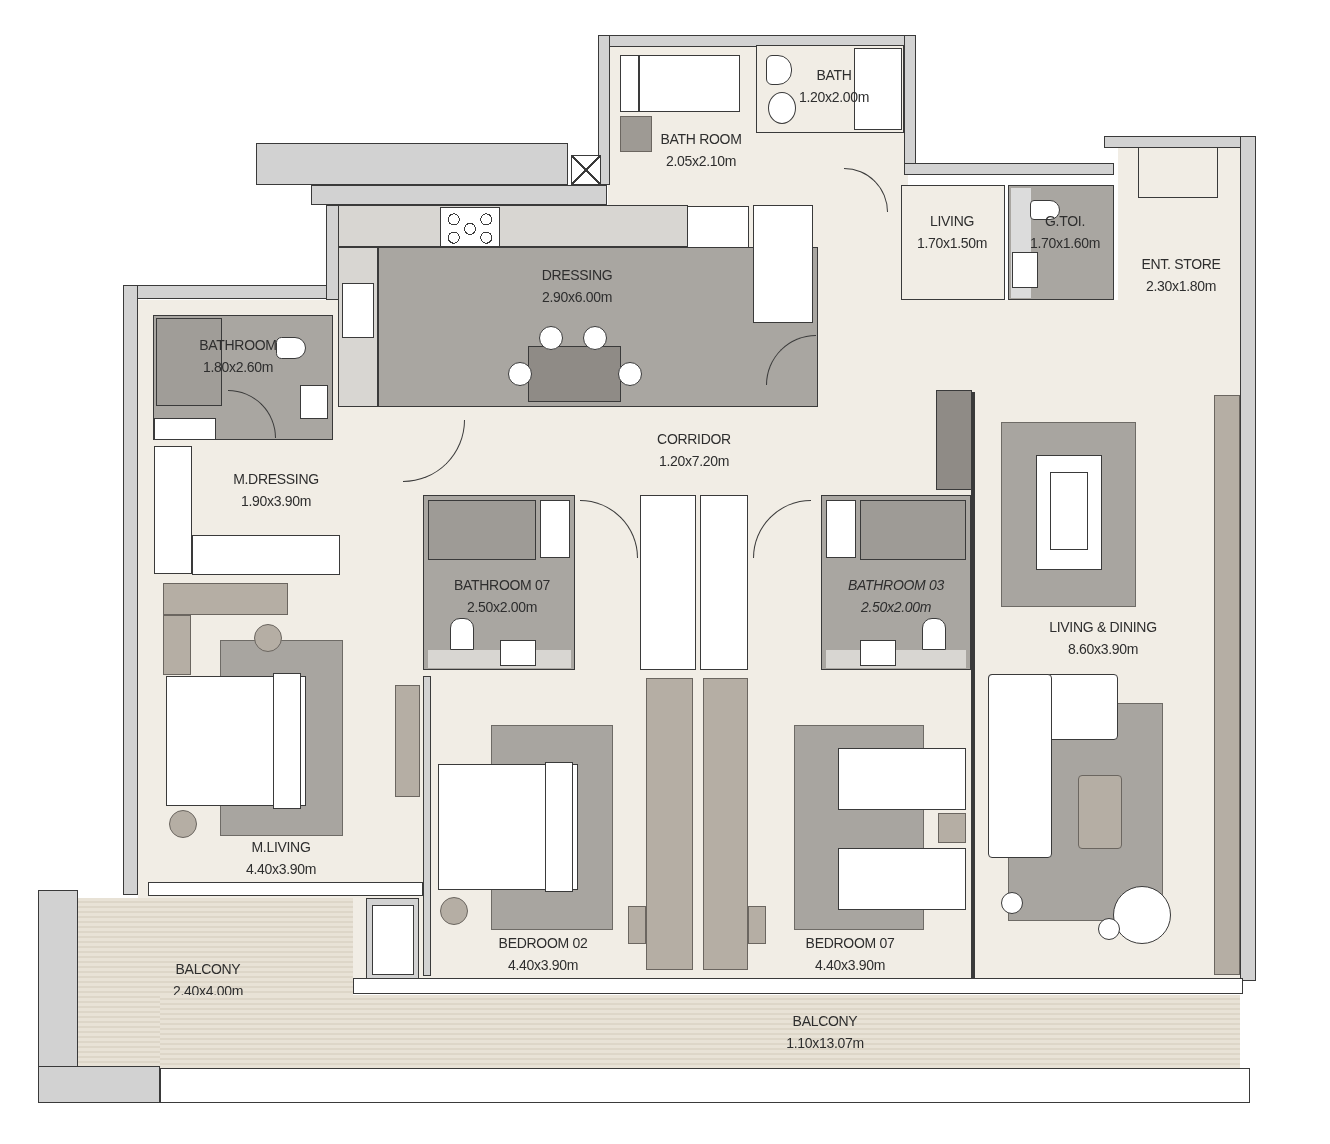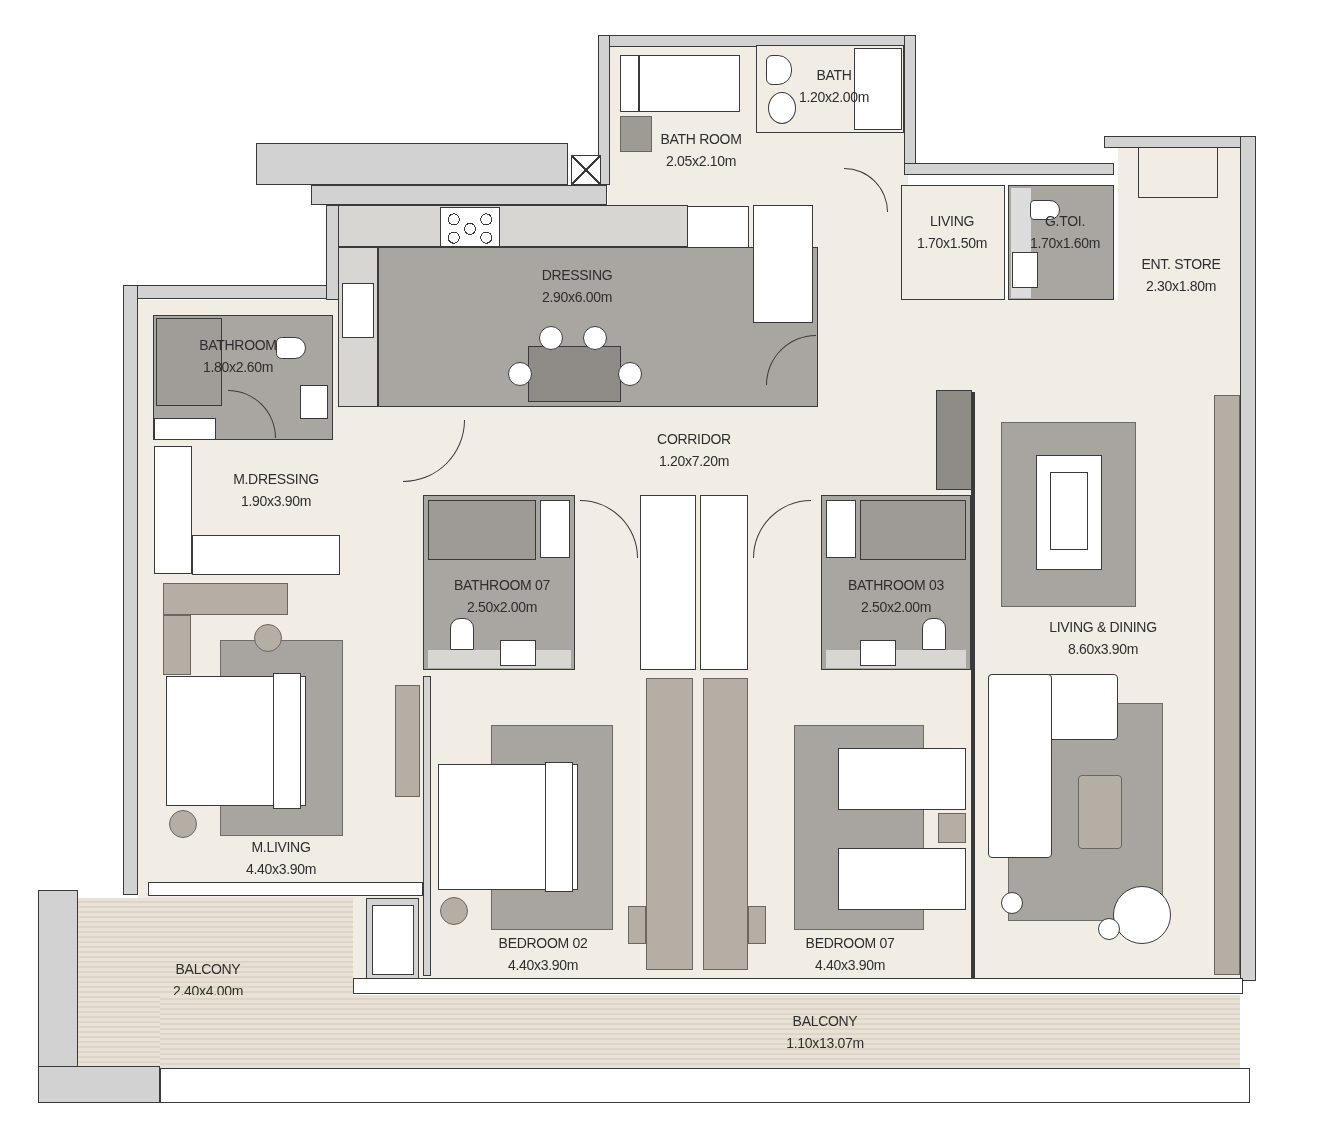--- a/index.html
+++ b/index.html
@@ -146,21 +146,21 @@
   <div class="abs white" style="left:692px;top:495px;width:48px;height:175px;"></div>
   <div class="door-arc" style="left:572px;top:500px;width:58px;height:58px;border-left:none;border-bottom:none;"></div>
   <div class="door-arc" style="left:745px;top:500px;width:58px;height:58px;border-right:none;border-bottom:none;border-radius:100% 0 0 0;"></div>
 
   <div class="abs line" style="left:813px;top:495px;width:150px;height:175px;background:#a9a6a1;"></div>
   <div class="abs white" style="left:818px;top:500px;width:30px;height:58px;"></div>
   <div class="abs line" style="left:852px;top:500px;width:106px;height:60px;background:#9e9b96;"></div>
   <div class="abs" style="left:818px;top:650px;width:140px;height:18px;background:#d8d6d2;"></div>
   <div class="abs white" style="left:914px;top:618px;width:24px;height:32px;border-radius:10px 10px 0 0;"></div>
   <div class="abs white" style="left:852px;top:640px;width:36px;height:26px;"></div>
-  <div class="label" style="left:888px;top:574px;">
+  <div class="label" style="left:888px;top:574px;font-style:italic;">
     <span>BATHROOM 03</span>
     <span>2.50x2.00m</span>
   </div>
 
   <div class="abs line" style="left:963px;top:392px;width:4px;height:590px;background:#3a3a3a;border:none;"></div>
   <div class="abs rug" style="left:993px;top:422px;width:135px;height:185px;"></div>
   <div class="abs white" style="left:1028px;top:455px;width:66px;height:115px;"></div>
   <div class="abs white" style="left:1042px;top:472px;width:38px;height:78px;"></div>
   <div class="label" style="left:1095px;top:616px;">
     <span>LIVING &amp; DINING</span>

